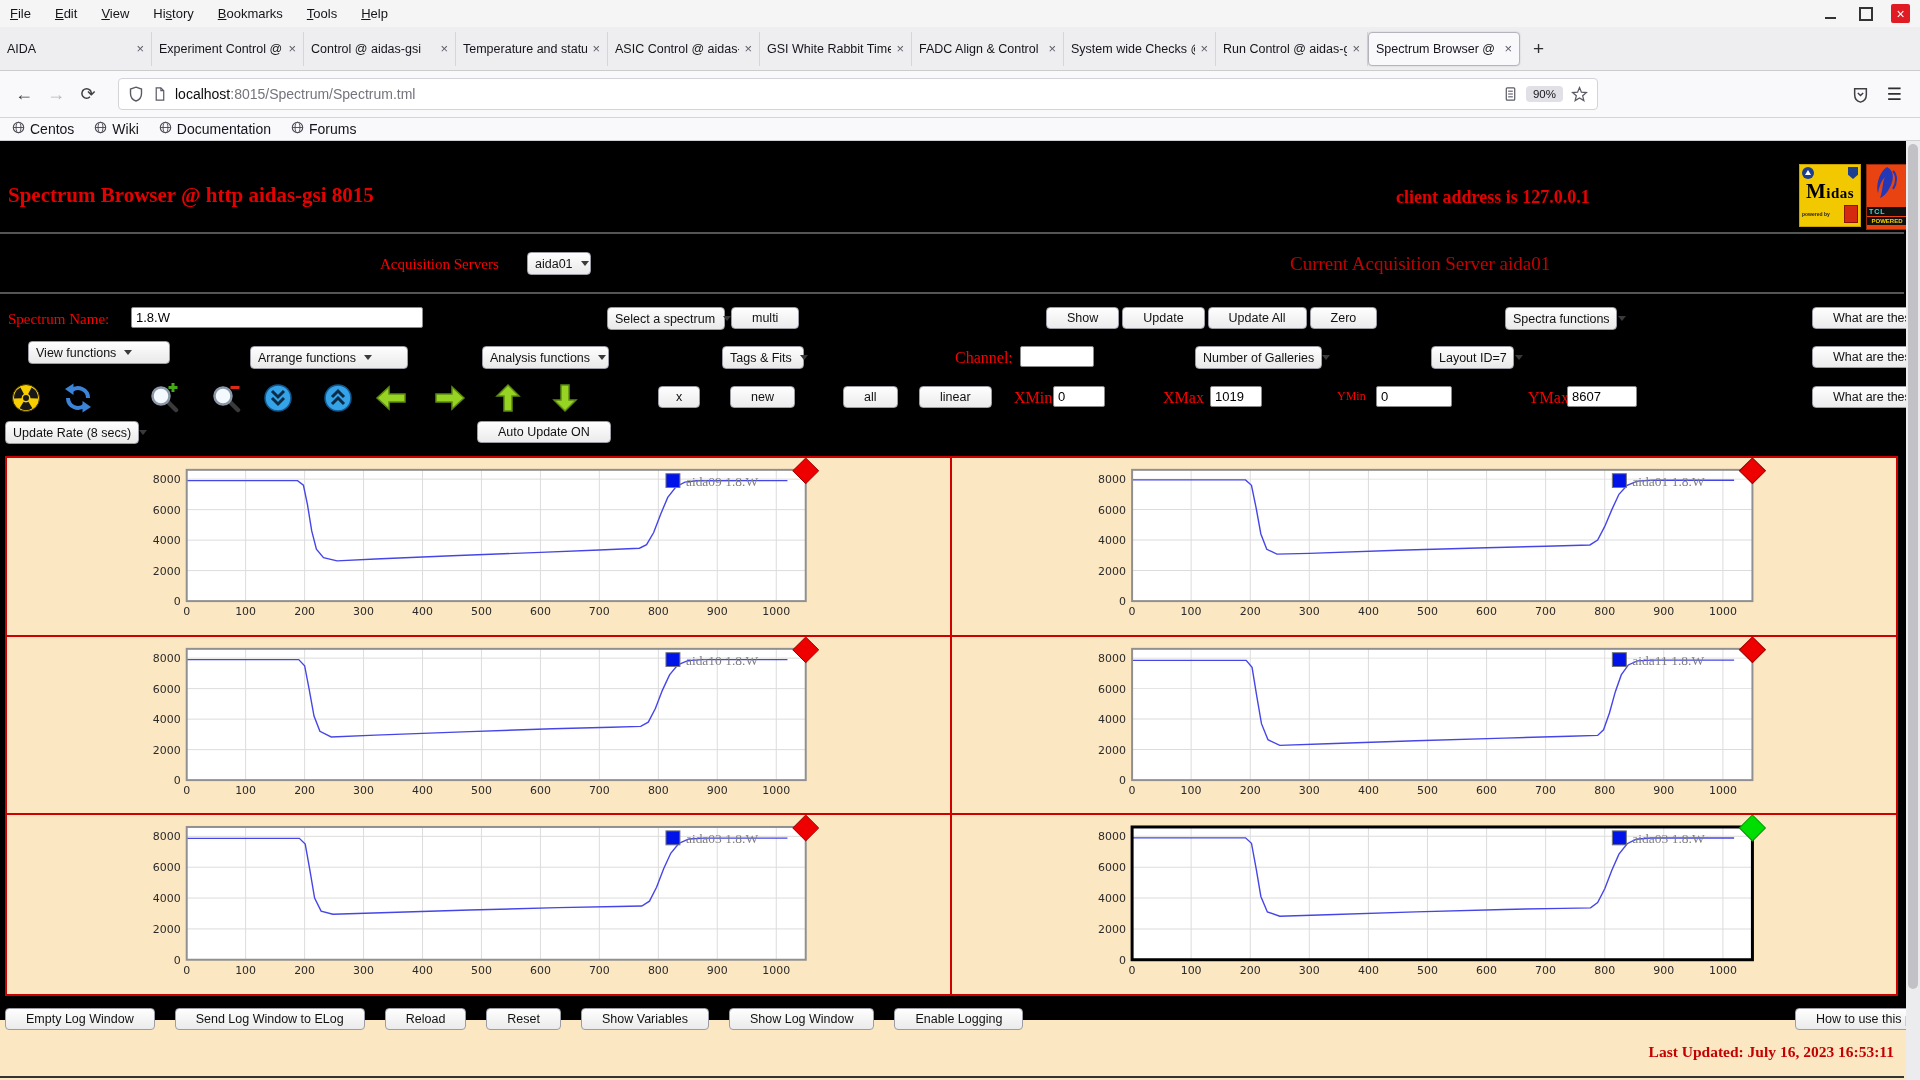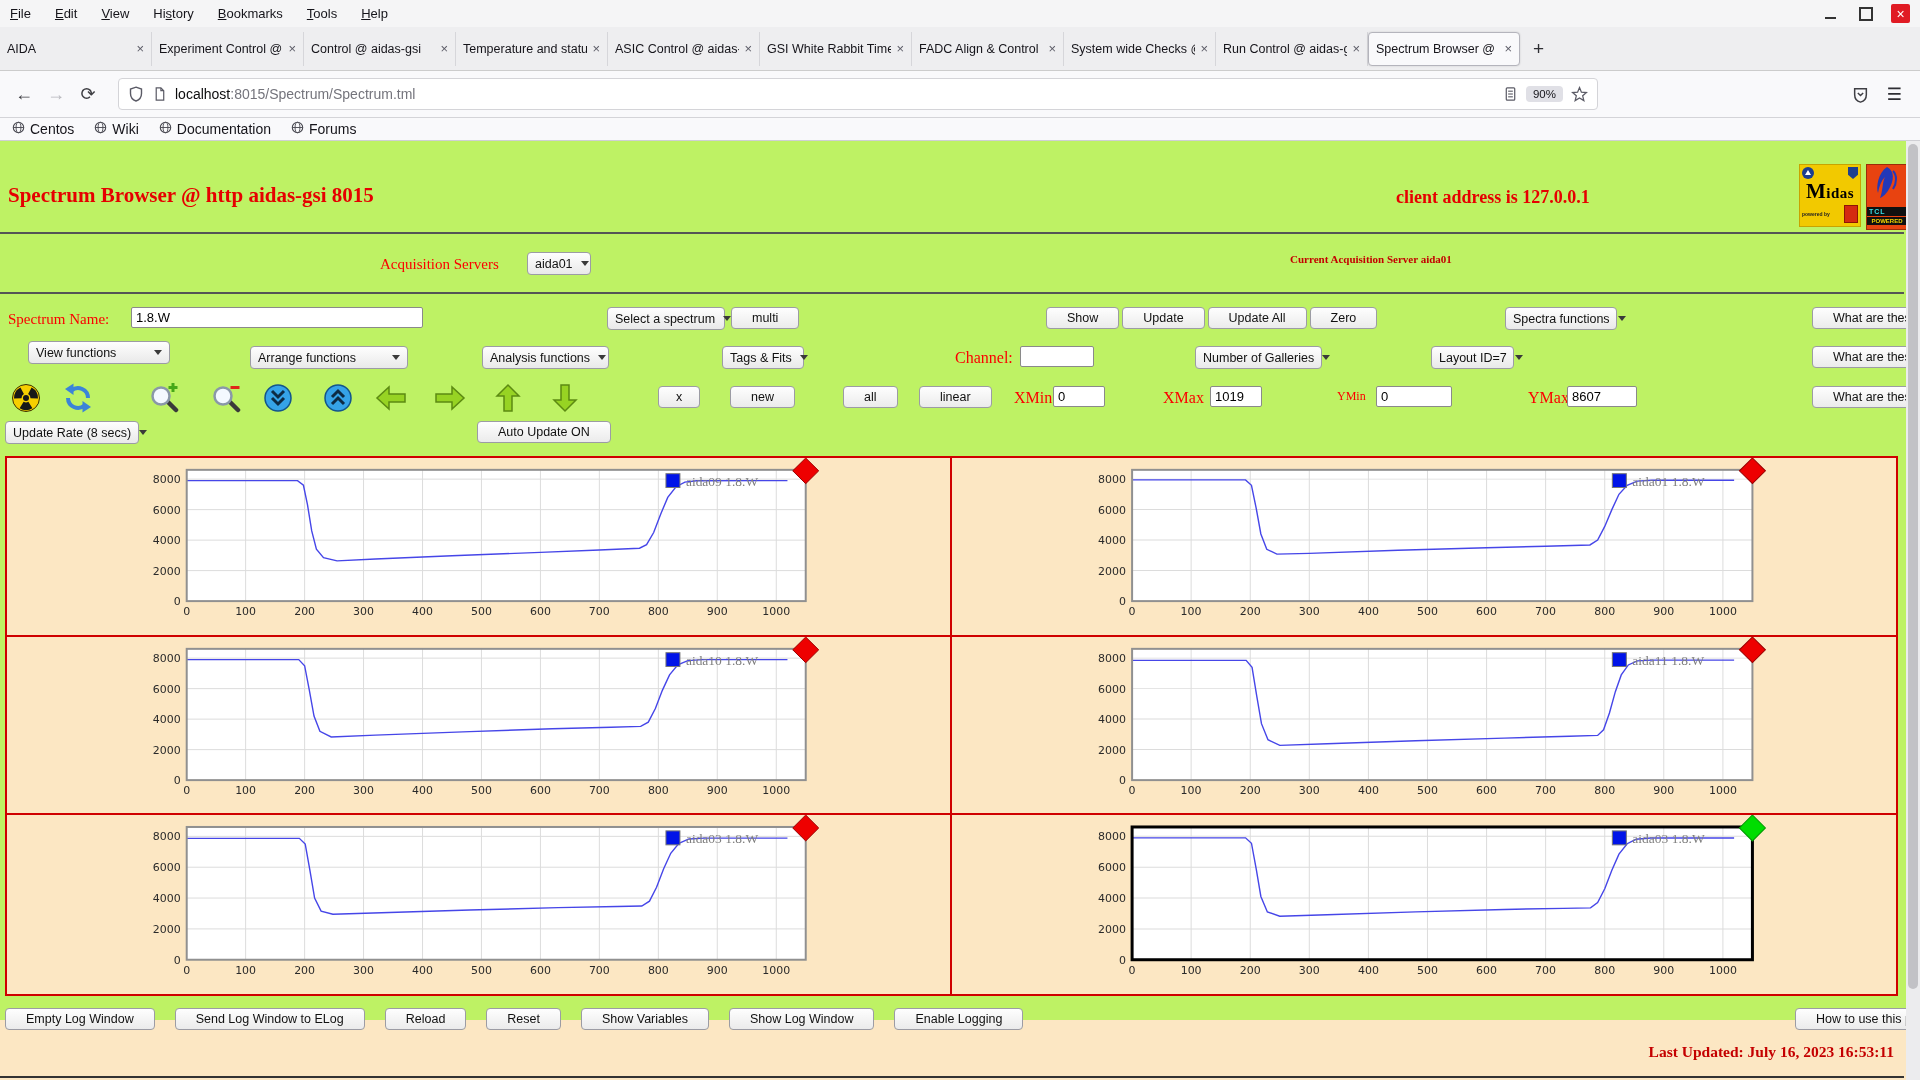--- a/index.html
+++ b/index.html
@@ -42,35 +42,35 @@
   .chrome-icon{display:flex;align-items:center;}
   .nav-right{display:flex;align-items:center;gap:18px;margin-left:auto;padding-right:10px;}
   .hamburger{font-size:17px;color:#2e2e33;}
 
   .bookmarksbar{height:22px;background:#f9f9fb;display:flex;align-items:center;
     gap:20px;padding:0 12px;font-size:14px;color:#15141a;
     border-bottom:1px solid #cfcfd4;flex:0 0 auto;}
   .bm-item{display:flex;align-items:center;gap:5px;}
 
   
-  .page{position:relative;flex:1;background:#bef264;}
+  .page{position:relative;flex:1;background:#000000;}
   .page-title{position:absolute;left:8px;top:42px;font-family:"Liberation Serif",serif;
     font-weight:bold;font-size:21px;color:#e60000;}
   .client-address{position:absolute;left:1396px;top:46px;font-family:"Liberation Serif",serif;
     font-weight:bold;font-size:18px;color:#e60000;}
   .rule{position:absolute;left:0;width:1904px;height:2px;background:#555;}
 
   .red-label{font-family:"Liberation Serif",serif;color:#fb0000;font-size:15px;}
-  .dark-red{font-family:"Liberation Serif",serif;color:#c40000;font-weight:bold;font-size:11px;}
+  .dark-red{font-family:"Liberation Serif",serif;color:#c40000;font-weight:normal;font-size:19px;}
 
   .gtk-btn{display:inline-flex;align-items:center;justify-content:center;
     background:linear-gradient(#fefefe,#ebebeb);border:1px solid #9c9ca4;
     border-radius:4px;height:22px;padding:0 20px;font-size:12.5px;color:#111;
     box-sizing:border-box;white-space:nowrap;}
-  .gtk-select{display:inline-flex;align-items:center;justify-content:space-between;
+  .gtk-select{display:inline-flex;align-items:center;justify-content:flex-start;
     background:linear-gradient(#fefefe,#e9e9e9);border:1px solid #9c9ca4;
     border-radius:4px;height:23px;padding:0 7px;font-size:12.5px;color:#111;
     box-sizing:border-box;white-space:nowrap;}
   .caret{width:0;height:0;border-left:4px solid transparent;border-right:4px solid transparent;
     border-top:5px solid #3a3a3a;margin-left:8px;}
   .gtk-input{background:#fff;border:1px solid #8a8a8a;border-radius:2px;height:21px;
     font-size:13px;padding:0 4px;box-sizing:border-box;font-family:"Liberation Sans",sans-serif;}
   .abs{position:absolute;}
   .btn-group{display:flex;gap:3px;margin-left:36px;}
   .tool-icon{position:absolute;width:32px;height:32px;display:flex;align-items:center;justify-content:center;}

